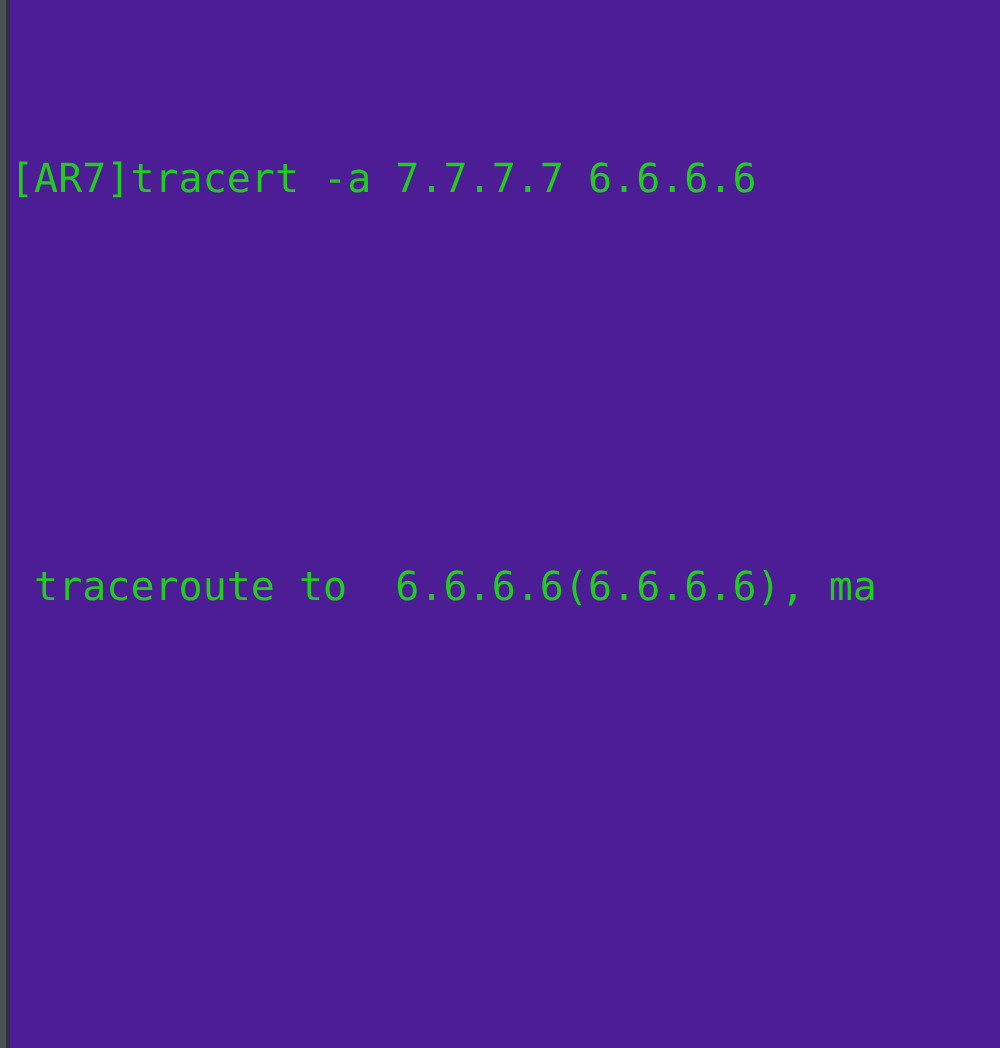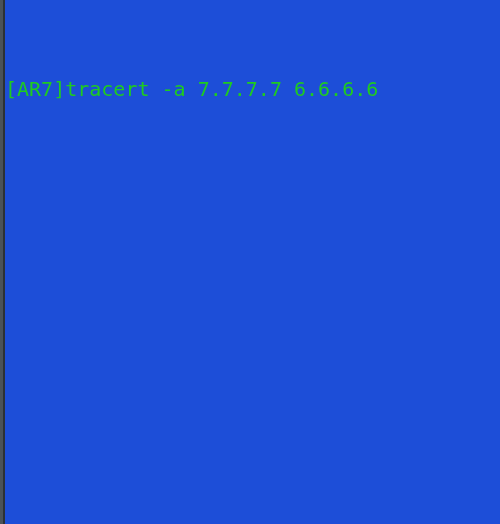--- a/index.html
+++ b/index.html
@@ -12,21 +12,21 @@
     width: 500px;
     height: 524px;
     overflow: hidden;
     font-family: "DejaVu Sans Mono", "Liberation Mono", monospace;
   }
 
   #terminal-window {
     position: relative;
     width: 500px;
     height: 524px;
-    background: #1d4ed8;
+    background: #4c1d95;
     overflow: hidden;
   }
 
   
   #left-edge-strip {
     position: absolute;
     left: 0;
     top: 0;
     width: 5px;
     height: 524px;
@@ -79,20 +79,21 @@
   <div id="left-edge-strip">
     <div id="left-edge-strip-inner"></div>
   </div>
 
   <div id="terminal-output">
 
     <span class="term-line">[AR7]tracert -a 7.7.7.7 6.6.6.6</span>
 
     <span class="term-line blank"> </span>
 
+    <span class="term-line"> traceroute to  6.6.6.6(6.6.6.6), ma</span>
 
 
     <span class="term-line blank"> </span>
 
     
     
 
     
     
 

